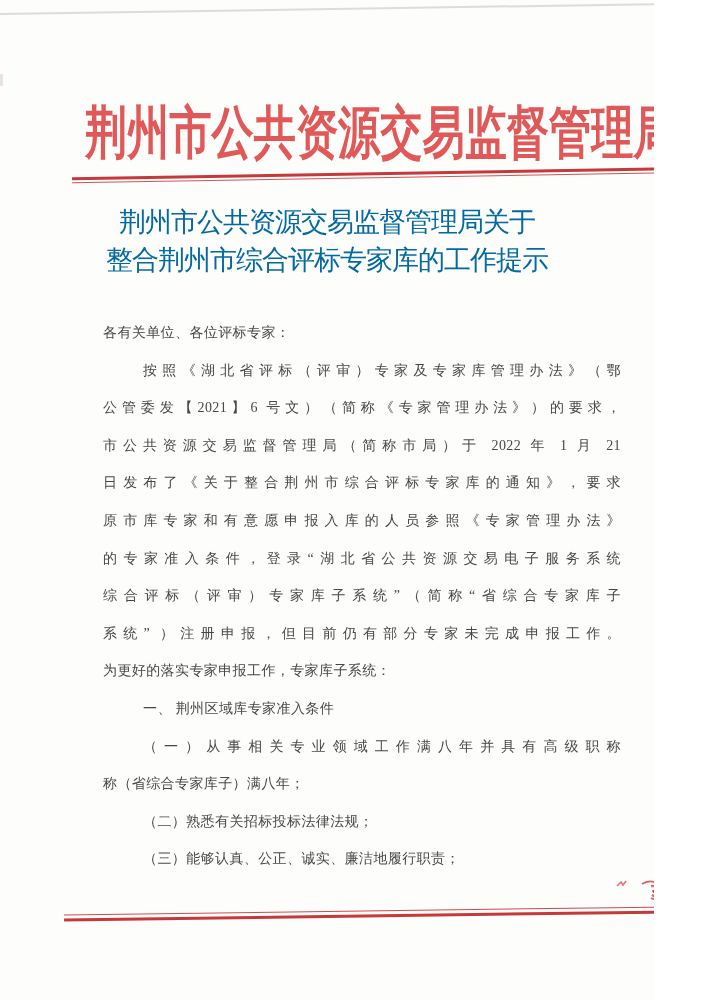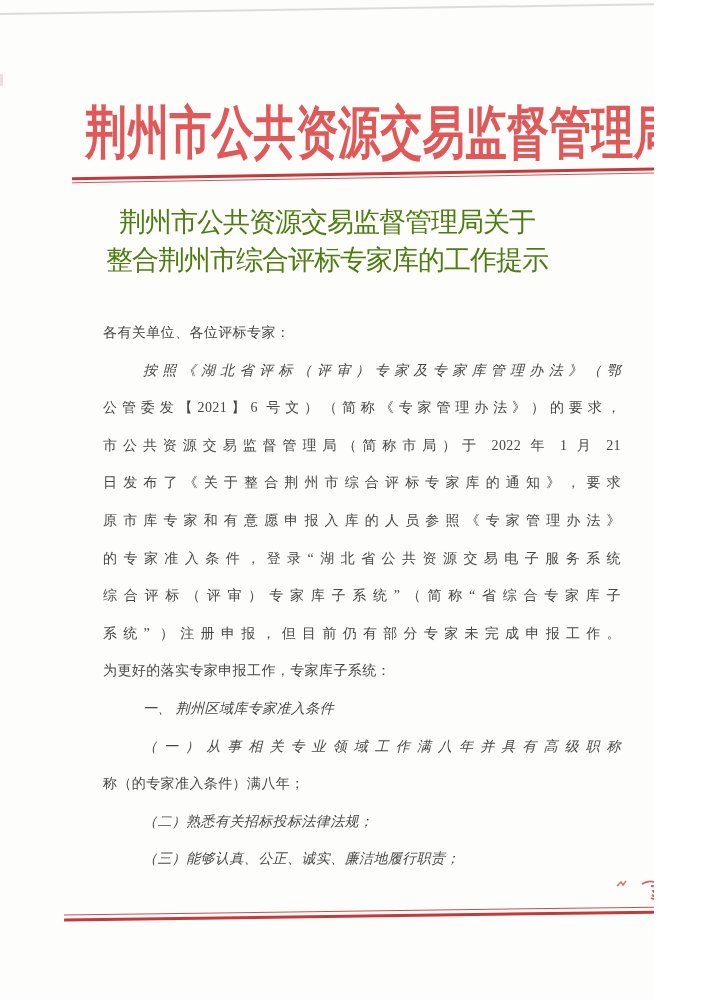--- a/index.html
+++ b/index.html
@@ -35,38 +35,38 @@
   .rule-header .gap{height:2.4px;}
   .rule-header .t2{height:1.2px;opacity:.85;}
   .rule-bottom{left:64px;top:910px;width:672px;transform:rotate(-0.75deg);}
   .rule-bottom .t1{height:1.4px;opacity:.9;}
   .rule-bottom .gap{height:2.6px;}
   .rule-bottom .t2{height:2.8px;}
   .rule .gap{background:transparent !important;}
   
   .doc-title{
     position:absolute;left:0;right:0;top:203px;
-    text-align:center;color:#4d7c0f;
+    text-align:center;color:#0369a1;
     font-size:27px;line-height:38px;letter-spacing:-1px;
     font-weight:400;
   }
   
   .body-text{
     position:absolute;left:103px;top:314px;width:518px;
     color:#474747;font-size:14px;line-height:37.6px;
   }
   .bline{
     text-align:left;
     letter-spacing:0.4px;
   }
   .bline.fill{
     text-align:justify;
     text-align-last:justify;
   }
-  .bline.ind{text-indent:40px;font-style:italic;}
+  .bline.ind{text-indent:40px;}
   
   .stamp{position:absolute;left:600px;top:860px;width:127px;height:55px;}
 </style>
 </head>
 <body>
 
 <div id="page">
 
   <div class="scan-edge-top"></div>
   <div class="scan-speck-left"></div>
@@ -90,21 +90,21 @@
       <div class="bline fill">公管委发【2021】6 号文）（简称《专家管理办法》）的要求，</div>
       <div class="bline fill">市公共资源交易监督管理局（简称市局）于 2022 年 1 月 21</div>
       <div class="bline fill">日发布了《关于整合荆州市综合评标专家库的通知》，要求</div>
       <div class="bline fill">原市库专家和有意愿申报入库的人员参照《专家管理办法》</div>
       <div class="bline fill">的专家准入条件，登录“湖北省公共资源交易电子服务系统</div>
       <div class="bline fill">综合评标（评审）专家库子系统”（简称“省综合专家库子</div>
       <div class="bline fill">系统” ）注册申报，但目前仍有部分专家未完成申报工作。</div>
       <div class="bline">为更好的落实专家申报工作，专家库子系统：</div>
       <div class="bline ind">一、 荆州区域库专家准入条件</div>
       <div class="bline fill ind">（一）从事相关专业领域工作满八年并具有高级职称</div>
-      <div class="bline">称（的专家准入条件）满八年；</div>
+      <div class="bline">称（省综合专家库子）满八年；</div>
       <div class="bline ind">（二）熟悉有关招标投标法律法规；</div>
       <div class="bline ind">（三）能够认真、公正、诚实、廉洁地履行职责；</div>
     </div>
 
   <svg class="stamp" viewBox="0 0 127 55" xmlns="http://www.w3.org/2000/svg">
 
     <path d="M17 26 l4 -4 l2 3 l3 -4" fill="none" stroke="#d14848" stroke-width="1.6" opacity="0.75"></path>
 
     <path d="M42 24 q6 -4 12 -2 q7 2 12 1 q-8 3 -15 3 q8 1 14 4 q-7 2 -12 1 q5 3 10 3 q-6 3 -11 1 q4 3 8 4 q-6 1 -9 -1" fill="none" stroke="#cc3f3f" stroke-width="1.8" opacity="0.8"></path>
     <path d="M52 30 q5 0 9 2 q-4 2 -8 1 z" fill="#c53737" opacity="0.7"></path>

